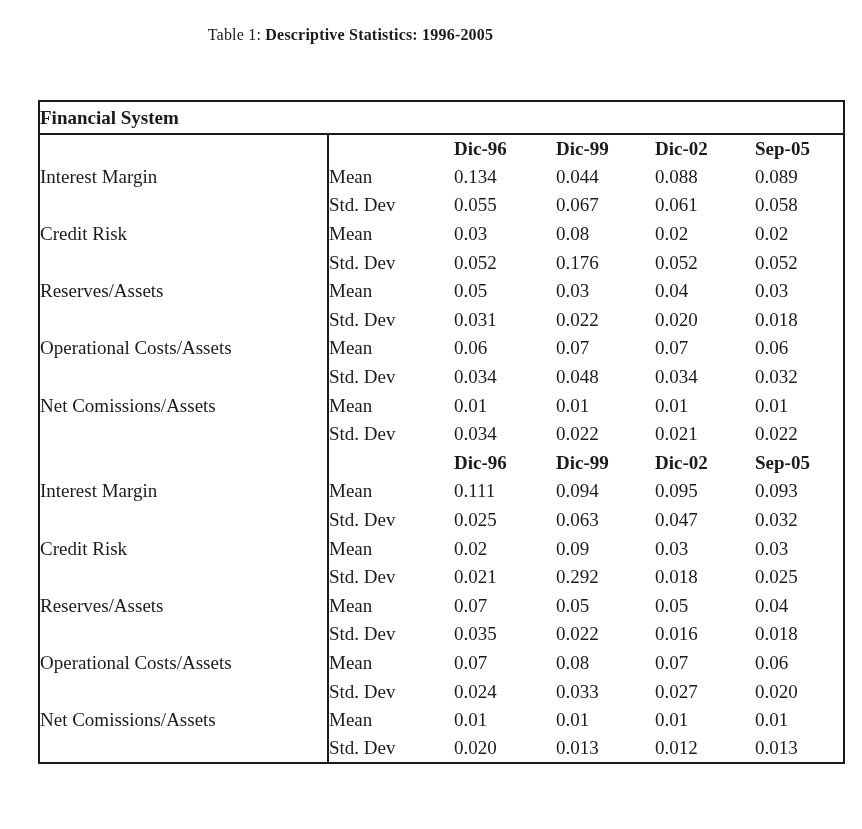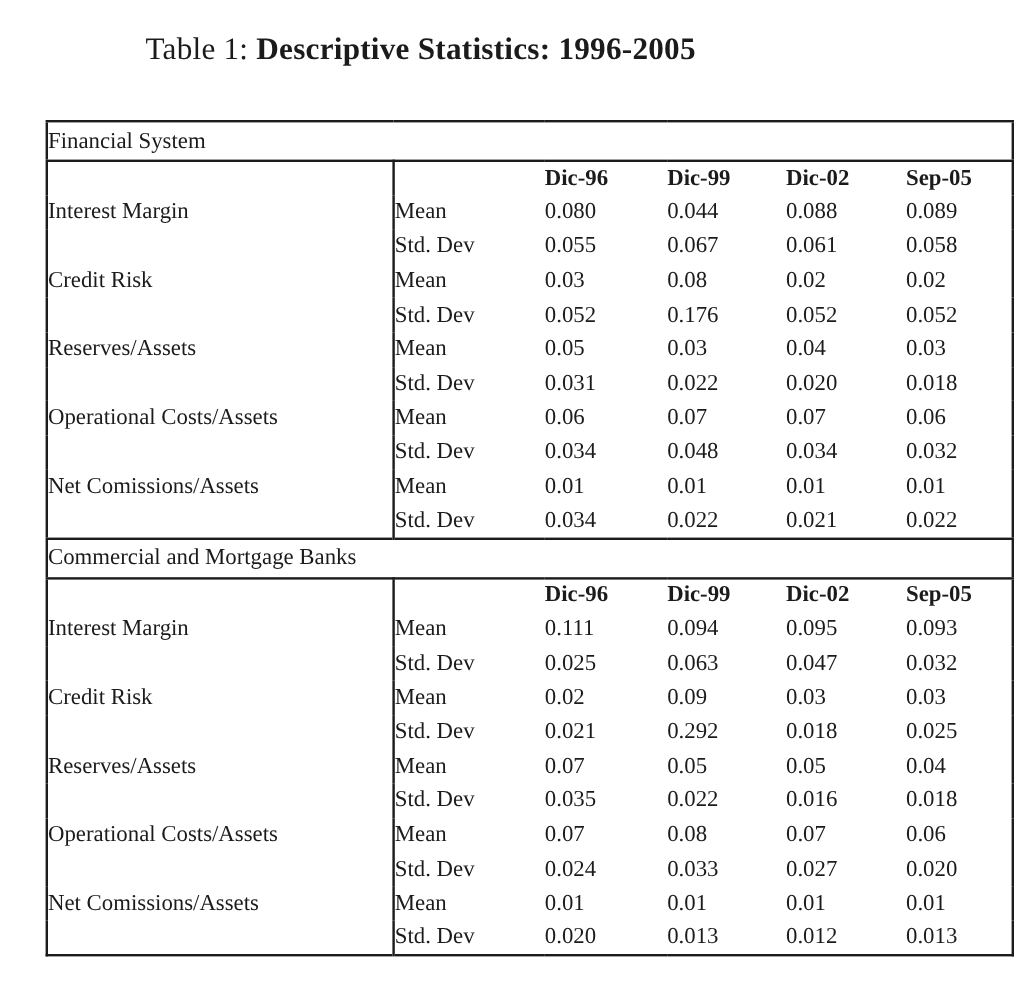--- a/index.html
+++ b/index.html
@@ -13,21 +13,21 @@
     color: #1b1b1b;
     position: relative;
     overflow: hidden;
   }
   .caption {
     position: absolute;
     top: 26px;
     left: 0;
     width: 701px;
     text-align: center;
-    font-size: 26px;
+    font-size: 16px;
     letter-spacing: 0.2px;
     white-space: pre;
   }
   .caption .bold { font-weight: bold; }
   table.stats {
     position: absolute;
     left: 38px;
     top: 100px;
     width: 807px;
     border-collapse: collapse;
@@ -36,21 +36,21 @@
   }
   table.stats td {
     padding: 0;
     font-size: 19px;
     vertical-align: middle;
     overflow: hidden;
     white-space: nowrap;
   }
   tr.section-row { height: 33px; }
   td.section-header {
-    font-weight: normal;
+    font-weight: bold;
     font-size: 20px;
     padding-left: 16px;
     border-top: 2px solid #1b1b1b;
     border-bottom: 2px solid #1b1b1b;
   }
   tr.data-row { height: 28.6px; padding-left: 40px; }
   td.label-cell { padding-left: 16px; }
   td.stat-cell {
     border-left: 2px solid #1b1b1b;
     padding-left: 13px;
@@ -80,21 +80,21 @@
         <td class="label-cell"></td>
         <td class="stat-cell"></td>
         <td class="col-header">Dic-96</td>
         <td class="col-header">Dic-99</td>
         <td class="col-header">Dic-02</td>
         <td class="col-header">Sep-05</td>
       </tr>
       <tr class="data-row">
         <td class="label-cell">Interest Margin</td>
         <td class="stat-cell">Mean</td>
-        <td>0.080</td>
+        <td>0.134</td>
         <td>0.044</td>
         <td>0.088</td>
         <td>0.089</td>
       </tr>
       <tr class="data-row">
         <td class="label-cell"></td>
         <td class="stat-cell">Std. Dev</td>
         <td>0.055</td>
         <td>0.067</td>
         <td>0.061</td>
@@ -156,23 +156,20 @@
         <td>0.01</td>
         <td>0.01</td>
       </tr>
       <tr class="data-row">
         <td class="label-cell"></td>
         <td class="stat-cell">Std. Dev</td>
         <td>0.034</td>
         <td>0.022</td>
         <td>0.021</td>
         <td>0.022</td>
-      </tr>
-      <tr class="section-row">
-        <td class="section-header" colspan="6">Commercial and Mortgage Banks</td>
       </tr>
       <tr class="data-row">
         <td class="label-cell"></td>
         <td class="stat-cell"></td>
         <td class="col-header">Dic-96</td>
         <td class="col-header">Dic-99</td>
         <td class="col-header">Dic-02</td>
         <td class="col-header">Sep-05</td>
       </tr>
       <tr class="data-row">

